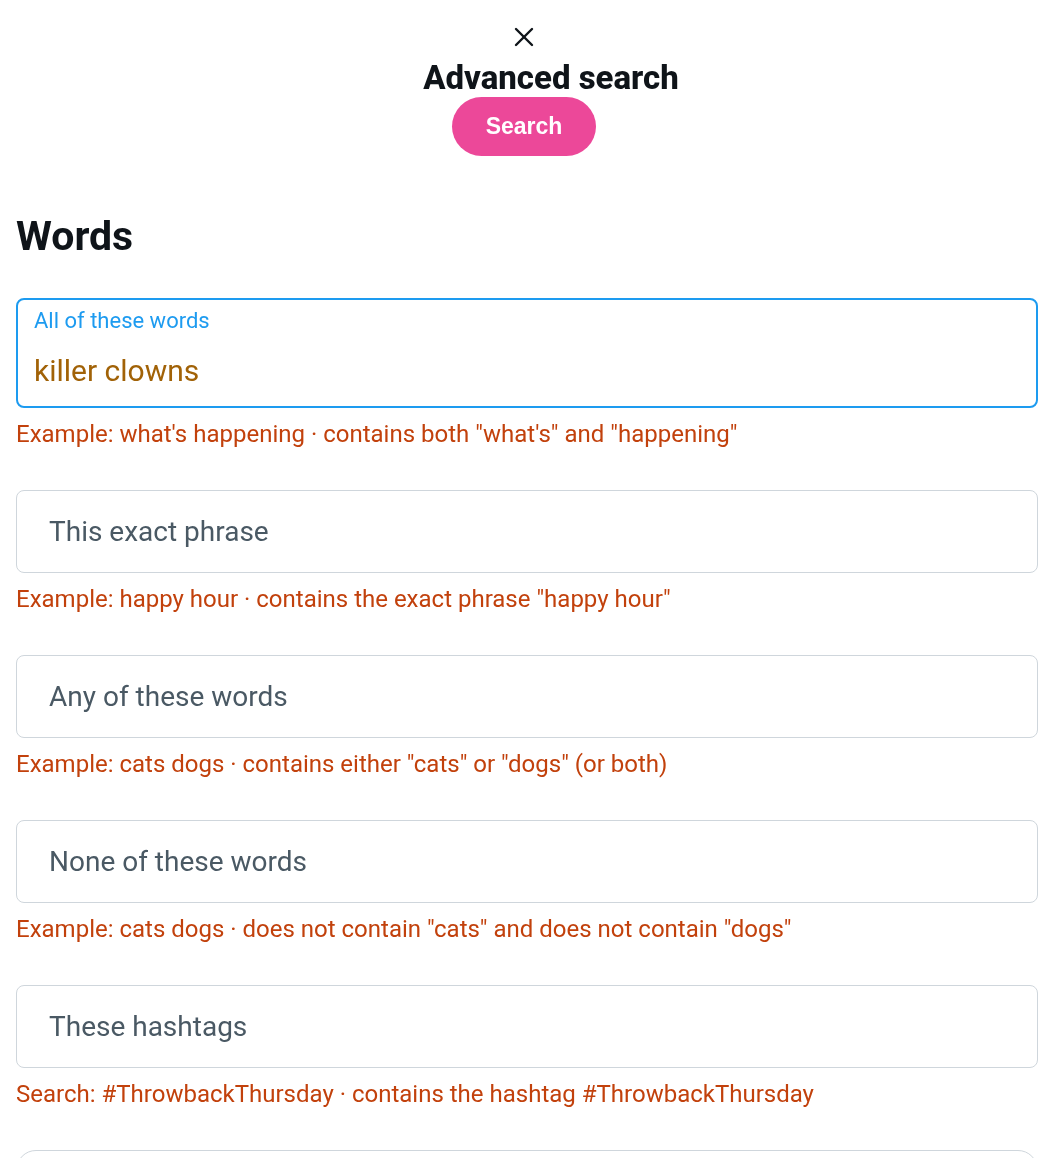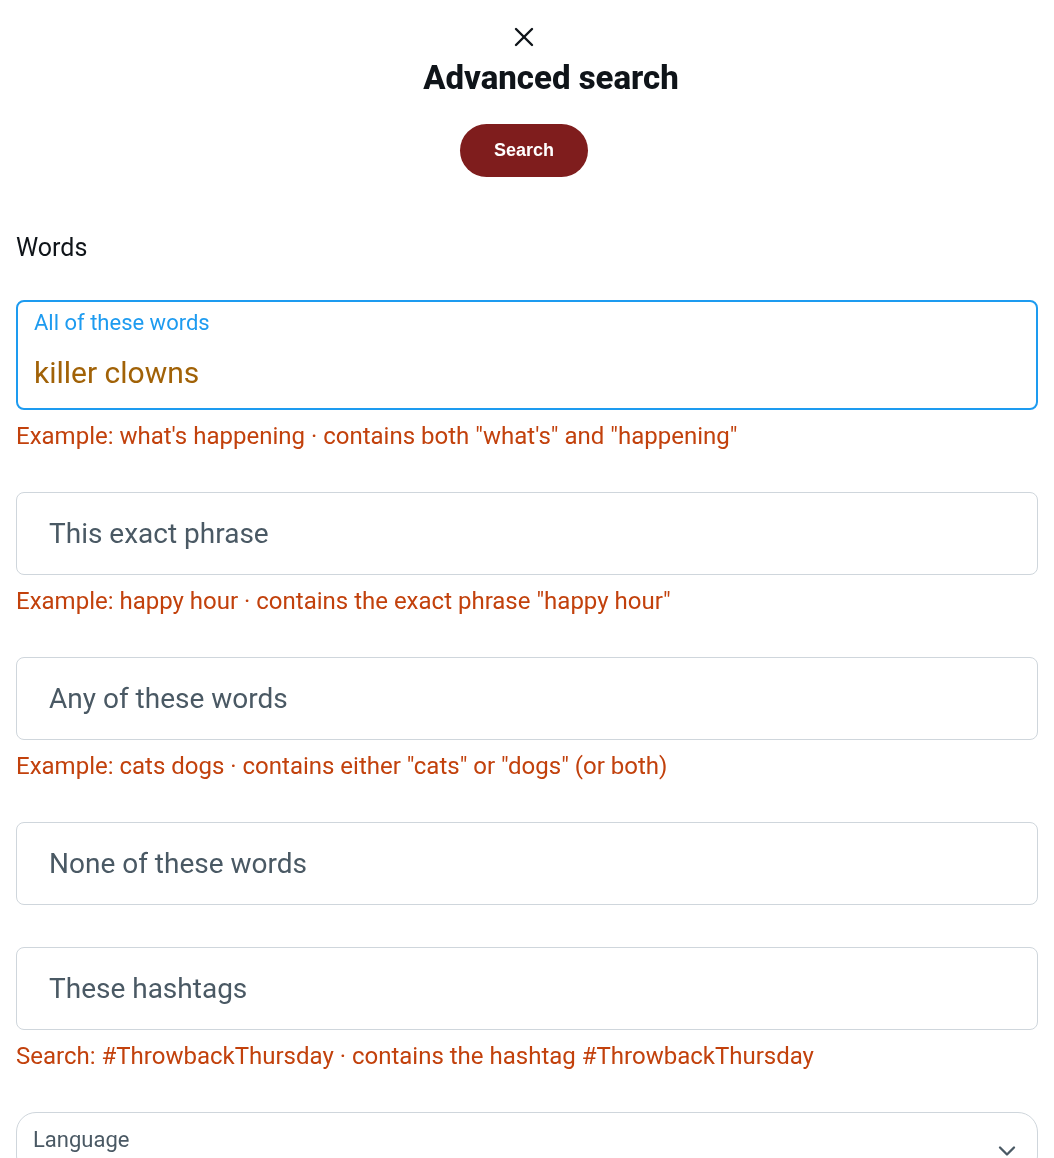--- a/index.html
+++ b/index.html
@@ -30,33 +30,32 @@
   }
   .close-btn svg { width: 24px; height: 24px; }
   .title {
     font-size: 33px;
     font-weight: 800;
     margin-left: 54px;
     flex: 1;
     letter-spacing: 0px;
   }
   .search-btn {
-    background: #7f1d1d;
+    background: #ec4899;
     color: #fff;
     font-weight: 700;
-    font-size: 18px;
+    font-size: 23px;
     border: none;
     padding: 16px 34px;
     border-radius: 999px;
     cursor: pointer;
-    margin-top: 27px;
   }
   .section-title {
-    font-size: 25px;
-    font-weight: 400;
+    font-size: 41px;
+    font-weight: 700;
     padding: 38px 16px 16px 16px;
   }
   .fields {
     padding: 0 16px;
   }
   .field-group {
     margin-top: 42px;
   }
   .field-group.first { margin-top: 22px; }
 
@@ -155,20 +154,21 @@
     <div class="field-box">
       <span class="placeholder-label">Any of these words</span>
     </div>
     <div class="help">Example: cats dogs · contains either "cats" or "dogs" (or both)</div>
   </div>
 
   <div class="field-group">
     <div class="field-box">
       <span class="placeholder-label">None of these words</span>
     </div>
+    <div class="help">Example: cats dogs · does not contain "cats" and does not contain "dogs"</div>
   </div>
 
   <div class="field-group">
     <div class="field-box">
       <span class="placeholder-label">These hashtags</span>
     </div>
     <div class="help">Search: #ThrowbackThursday · contains the hashtag #ThrowbackThursday</div>
   </div>
 
   <div class="lang-group">

